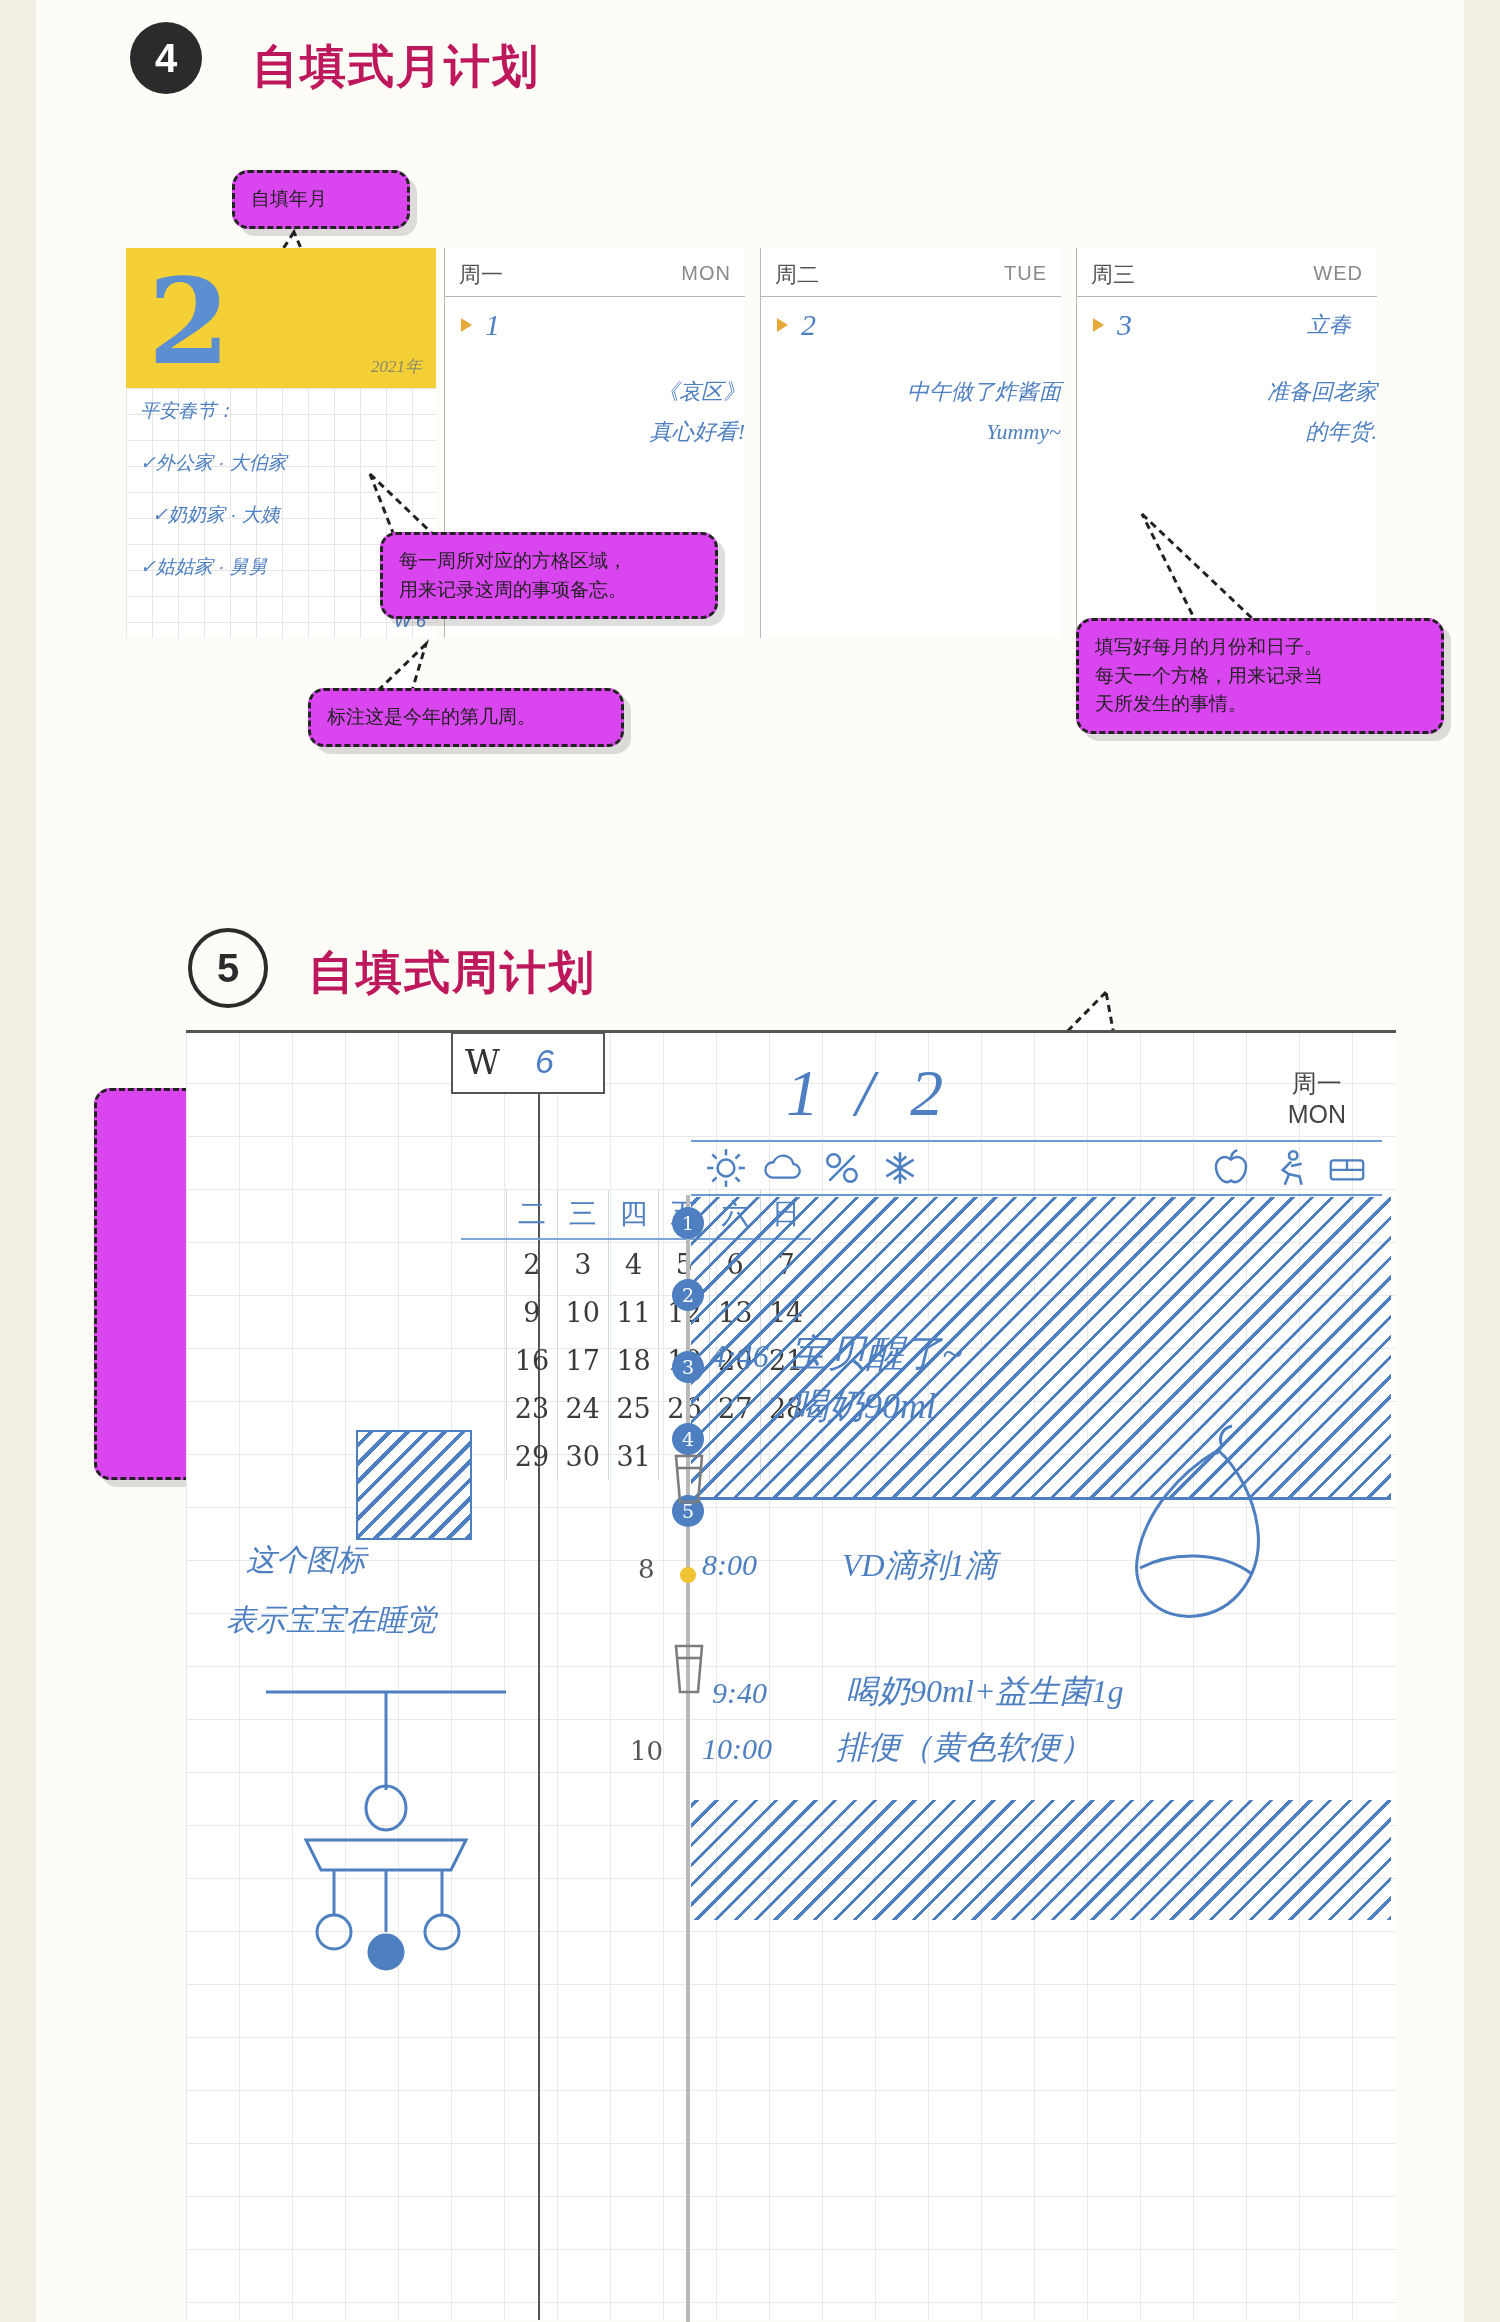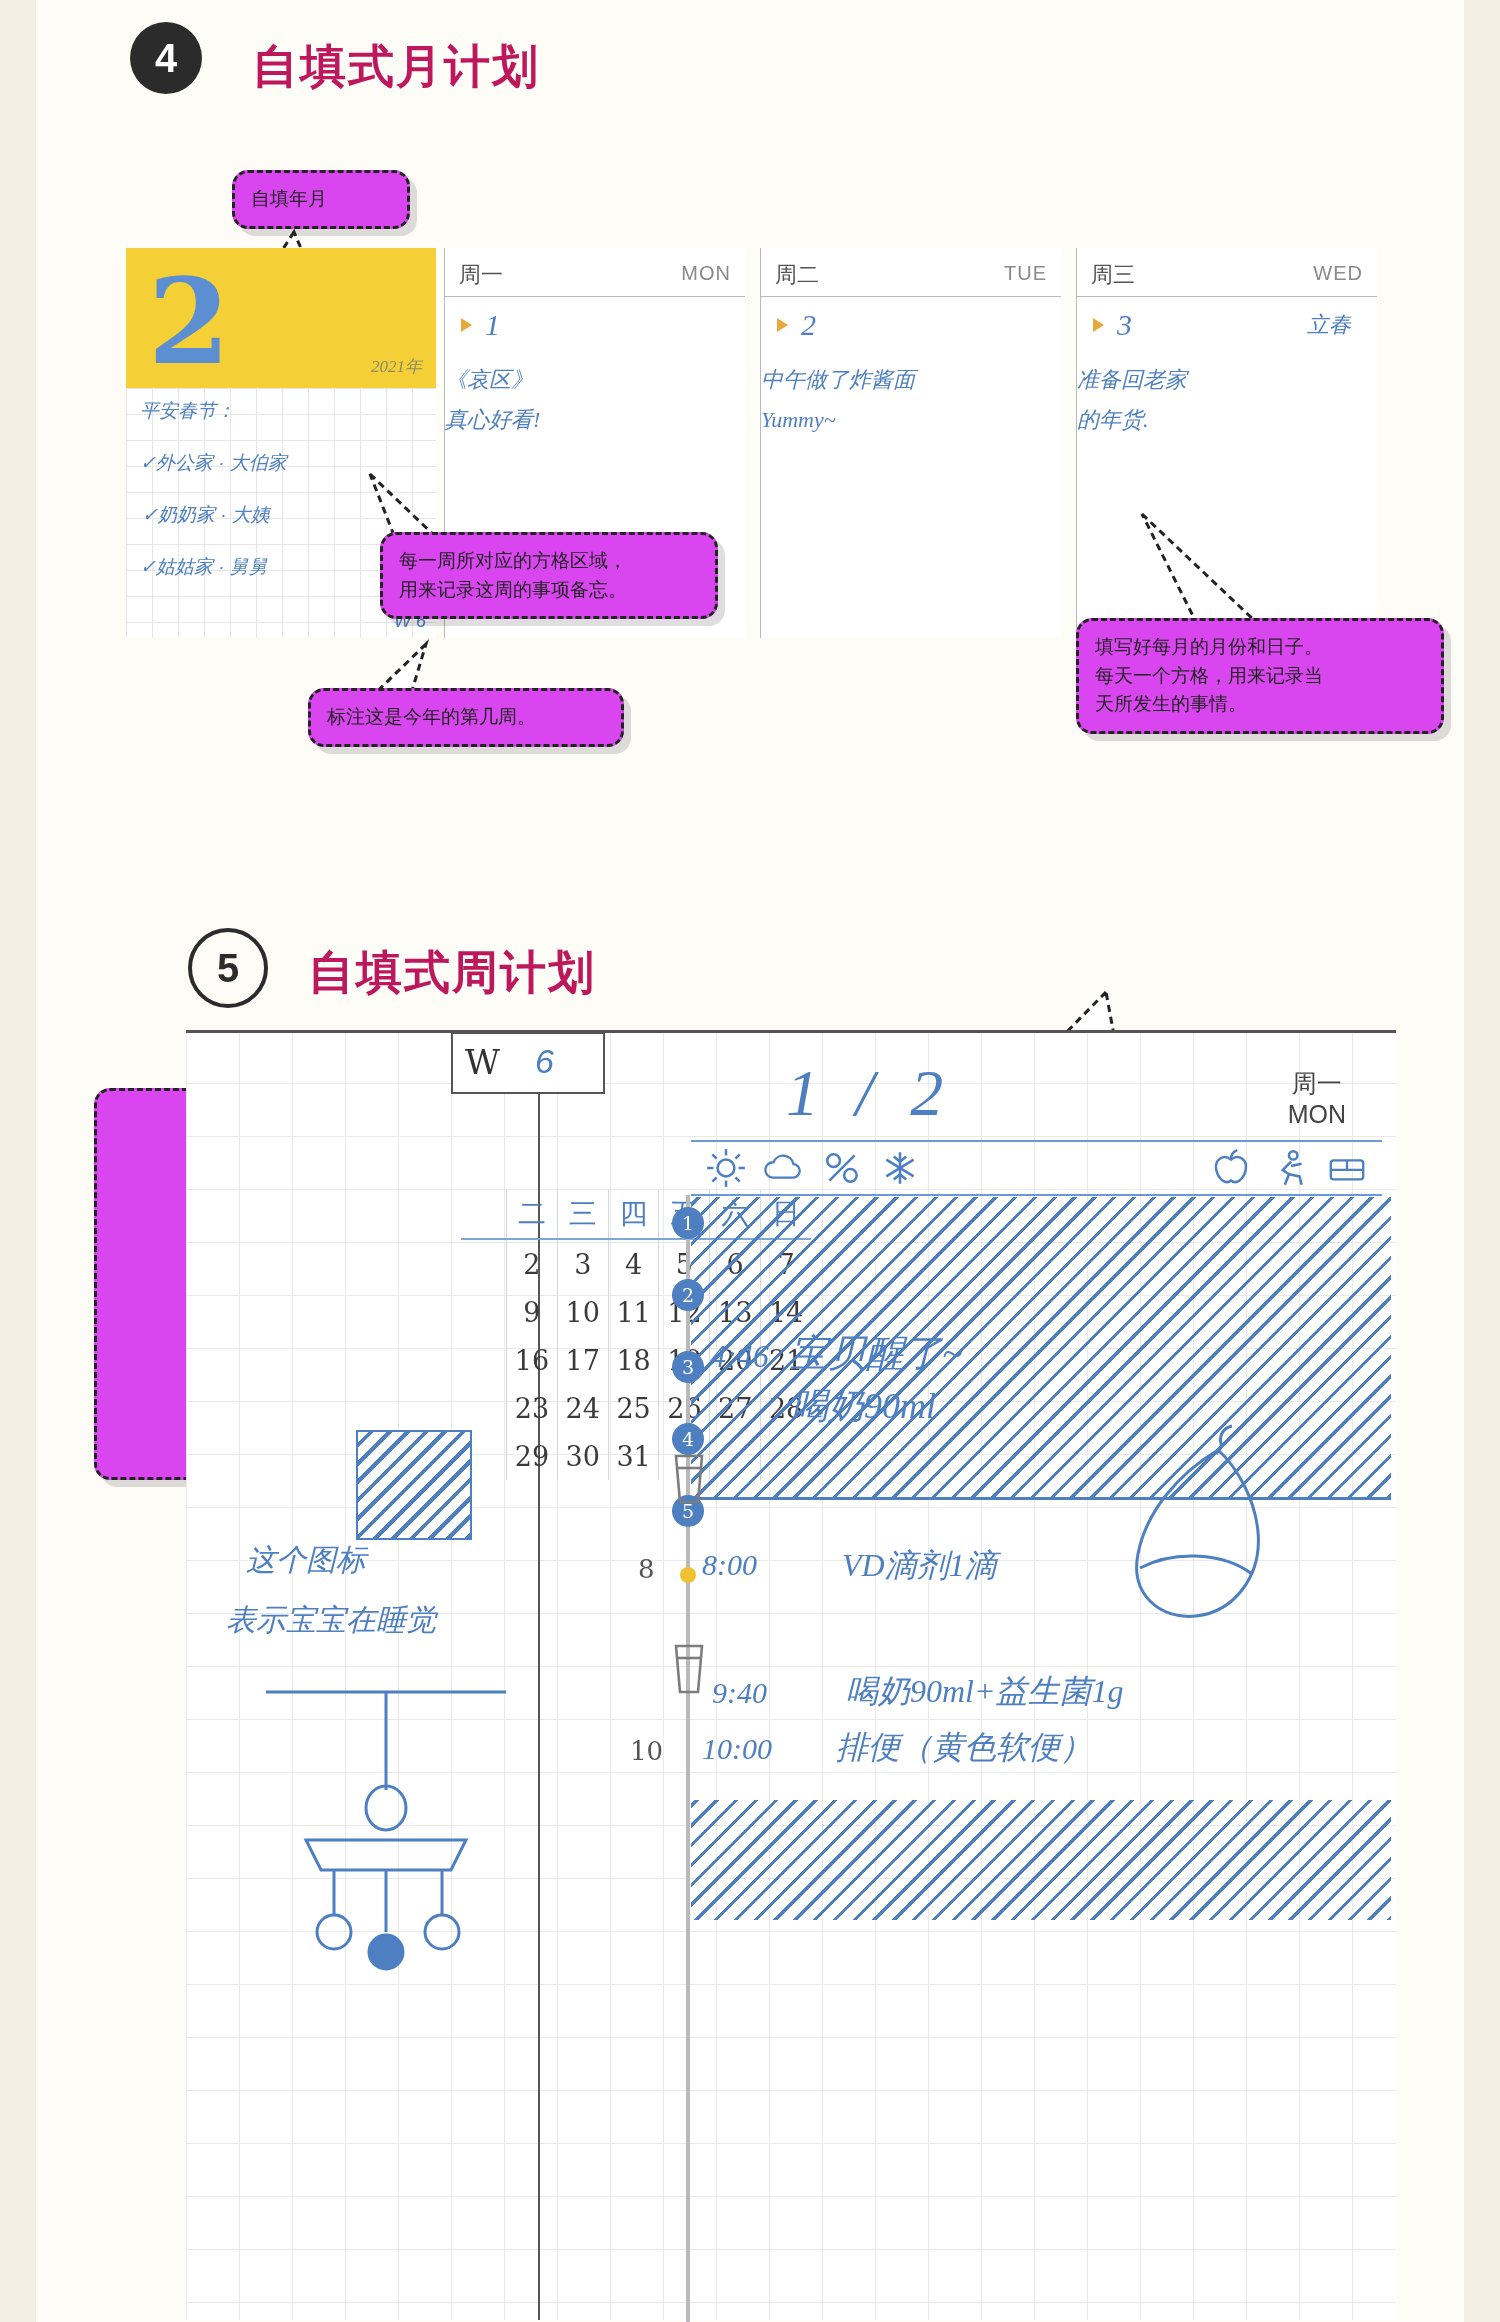--- a/index.html
+++ b/index.html
@@ -83,21 +83,21 @@
     font-family:"Liberation Serif",serif;font-style:italic;
   }
   .day-col .tri{
     position:absolute;left:16px;top:70px;width:0;height:0;
     border-left:11px solid #e8a93a;border-top:7px solid transparent;border-bottom:7px solid transparent;
   }
   .day-col .solar{
     position:absolute;right:26px;top:62px;font-size:22px;color:#4d7fc1;font-style:italic;
   }
   .day-col .entry{
-    position:absolute;left:0;right:0;top:112px;text-align:left;
+    position:absolute;left:0;right:0;top:124px;text-align:right;
     font-size:22px;color:#4d7fc1;font-family:"Liberation Serif",serif;font-style:italic;line-height:1.8;
   }
 
   
   .week-block{position:absolute;left:150px;top:1030px;width:1210px;height:1290px;background:#fff;}
   .wk-grid{
     position:absolute;inset:0;
     background-image:linear-gradient(to right,#e9e9e9 1px,transparent 1px),
                      linear-gradient(to bottom,#e9e9e9 1px,transparent 1px);
     background-size:53px 53px;
@@ -187,21 +187,21 @@
   </div>
 
   <div class="month-block">
     <div class="month-cover">
       <div class="month-num">2</div>
       <div class="month-year">2021年</div>
     </div>
     <div class="grid-paper">
       <div class="hand hand-note" style="left:14px;top:10px;">平安春节：</div>
       <div class="hand hand-note" style="left:14px;top:62px;">✓外公家  · 大伯家</div>
-      <div class="hand hand-note" style="left:16px;top:114px;">✓奶奶家  · 大姨</div>
+      <div class="hand hand-note" style="left:26px;top:114px;">✓奶奶家  · 大姨</div>
       <div class="hand hand-note" style="left:14px;top:166px;">✓姑姑家  · 舅舅</div>
       <div class="wk-tag">W 6</div>
     </div>
 
     <div class="day-cols">
       <div class="day-col" style="left:0;">
         <div class="head">
           <span class="cn">周一</span>
           <span class="en">MON</span>
         </div>

